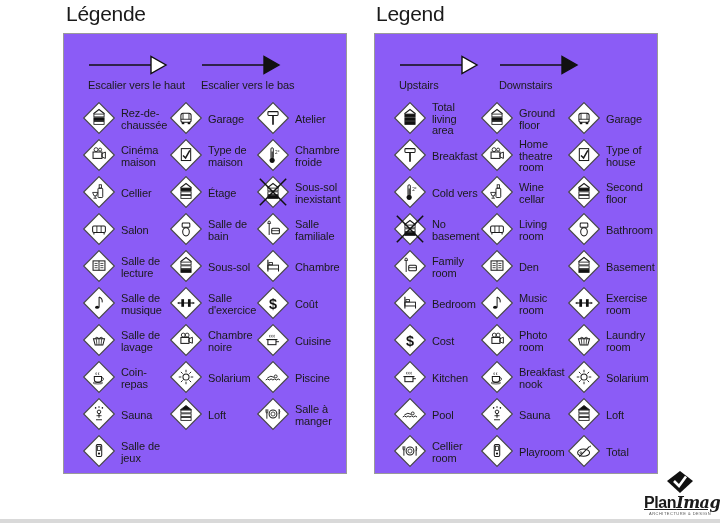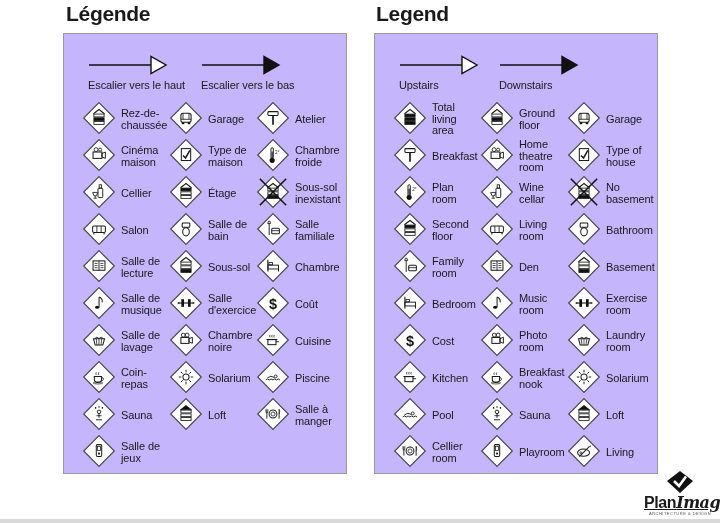--- a/index.html
+++ b/index.html
@@ -6,29 +6,29 @@
   body{
     position:relative;
     width:720px;height:523px;
     background:#ffffff;
     font-family:"Liberation Sans",sans-serif;
     color:#1a1a1a;
     overflow:hidden;
   }
   .panel-title{
     position:absolute;top:2px;
-    font-size:21px;font-weight:bold;letter-spacing:-0.3px;
+    font-size:21px;font-weight:normal;letter-spacing:-0.3px;
   }
   #title-fr{left:66px;}
   #title-en{left:376px;}
   .panel-box{
     position:absolute;top:33px;
     width:284px;height:441px;
     border:1px solid #9a9a9a;
-    background:#c4b5fd;
+    background:#8b5cf6;
     box-sizing:border-box;
     padding:16px 4px 6px 18px;
   }
   #panel-fr{left:63px;}
   #panel-en{left:374px;}
   .arrow-row{display:flex;gap:16px;margin:4px 0 10px 6px;}
   .arrow-group{display:flex;flex-direction:column;gap:3px;}
   .arrow-label{font-size:11px;letter-spacing:-0.1px;white-space:nowrap;}
   .grid{
     display:grid;
@@ -450,54 +450,54 @@
         <span class="lbl">Type of house</span>
       </div>
       <div class="cell">
         <span class="icon"><svg viewBox="0 0 40 40" width="34" height="34">
             <polygon points="20,2 38,20 20,38 2,20" fill="#fff" stroke="#4a4a4a" stroke-width="1.4"></polygon>
             <rect x="17.6" y="11.5" width="2.8" height="13" rx="1.4" fill="none" stroke="#1a1a1a" stroke-width="1.1"></rect>
             <circle cx="19" cy="26.3" r="3" fill="#111"></circle>
             <line x1="19" y1="24" x2="19" y2="16" stroke="#1a1a1a" stroke-width="1.4"></line>
             <text x="22.5" y="19" font-size="5.5" fill="#1a1a1a">2°</text>
           </svg></span>
-        <span class="lbl">Plan room</span>
+        <span class="lbl">Cold vers</span>
       </div>
       <div class="cell">
         <span class="icon"><svg viewBox="0 0 40 40" width="34" height="34">
             <polygon points="20,2 38,20 20,38 2,20" fill="#fff" stroke="#4a4a4a" stroke-width="1.4"></polygon>
             <rect x="20.2" y="11.5" width="2.8" height="4" fill="none" stroke="#1a1a1a" stroke-width="1"></rect>
             <rect x="18.8" y="15.5" width="5.6" height="11" rx="1" fill="none" stroke="#1a1a1a" stroke-width="1.1"></rect>
             <path d="M12.5,20.5 h6 l-1.6,4 h-2.8 z" fill="none" stroke="#1a1a1a" stroke-width="1"></path>
             <line x1="15.5" y1="24.5" x2="15.5" y2="27" stroke="#1a1a1a" stroke-width="1"></line>
             <line x1="13.5" y1="27.3" x2="17.5" y2="27.3" stroke="#1a1a1a" stroke-width="1"></line>
           </svg></span>
         <span class="lbl">Wine cellar</span>
       </div>
       <div class="cell">
         <span class="icon"><svg viewBox="0 0 40 40" width="34" height="34">
             <polygon points="20,2 38,20 20,38 2,20" fill="#fff" stroke="#4a4a4a" stroke-width="1.4"></polygon>
  <polyline points="13.5,15 20,10 26.5,15" fill="none" stroke="#1a1a1a" stroke-width="1.2"></polyline>
+ <rect x="14" y="15.4" width="12" height="3.3" fill="#111" stroke="#1a1a1a" stroke-width="1"></rect>
+ <rect x="14" y="19.8" width="12" height="3.3" fill="#fff" stroke="#1a1a1a" stroke-width="1"></rect>
+ <rect x="14" y="24.2" width="12" height="3.3" fill="#fff" stroke="#1a1a1a" stroke-width="1"></rect>
+          </svg></span>
+        <span class="lbl">Second floor</span>
+      </div>
+      <div class="cell">
+        <span class="icon"><svg viewBox="0 0 40 40" width="34" height="34">
+            <polygon points="20,2 38,20 20,38 2,20" fill="#fff" stroke="#4a4a4a" stroke-width="1.4"></polygon>
+ <polyline points="13.5,15 20,10 26.5,15" fill="none" stroke="#1a1a1a" stroke-width="1.2"></polyline>
  <rect x="14" y="15.4" width="12" height="3.3" fill="#fff" stroke="#1a1a1a" stroke-width="1"></rect>
  <rect x="14" y="19.8" width="12" height="3.3" fill="#fff" stroke="#1a1a1a" stroke-width="1"></rect>
  <rect x="14" y="24.2" width="12" height="3.3" fill="#111" stroke="#1a1a1a" stroke-width="1"></rect>
             <line x1="4.5" y1="4.5" x2="35.5" y2="35.5" stroke="#111" stroke-width="1.8"></line>
             <line x1="35.5" y1="4.5" x2="4.5" y2="35.5" stroke="#111" stroke-width="1.8"></line>
           </svg></span>
         <span class="lbl">No basement</span>
-      </div>
-      <div class="cell">
-        <span class="icon"><svg viewBox="0 0 40 40" width="34" height="34">
-            <polygon points="20,2 38,20 20,38 2,20" fill="#fff" stroke="#4a4a4a" stroke-width="1.4"></polygon>
- <polyline points="13.5,15 20,10 26.5,15" fill="none" stroke="#1a1a1a" stroke-width="1.2"></polyline>
- <rect x="14" y="15.4" width="12" height="3.3" fill="#111" stroke="#1a1a1a" stroke-width="1"></rect>
- <rect x="14" y="19.8" width="12" height="3.3" fill="#fff" stroke="#1a1a1a" stroke-width="1"></rect>
- <rect x="14" y="24.2" width="12" height="3.3" fill="#fff" stroke="#1a1a1a" stroke-width="1"></rect>
-          </svg></span>
-        <span class="lbl">Second floor</span>
       </div>
       <div class="cell">
         <span class="icon"><svg viewBox="0 0 40 40" width="34" height="34">
             <polygon points="20,2 38,20 20,38 2,20" fill="#fff" stroke="#4a4a4a" stroke-width="1.4"></polygon>
             <rect x="12.5" y="16.5" width="15" height="7.5" rx="1.5" fill="none" stroke="#1a1a1a" stroke-width="1.2"></rect>
             <line x1="17.5" y1="16.5" x2="17.5" y2="24" stroke="#1a1a1a" stroke-width="1"></line>
             <line x1="22.5" y1="16.5" x2="22.5" y2="24" stroke="#1a1a1a" stroke-width="1"></line>
             <line x1="14" y1="24" x2="14" y2="26.5" stroke="#1a1a1a" stroke-width="1.2"></line>
             <line x1="26" y1="24" x2="26" y2="26.5" stroke="#1a1a1a" stroke-width="1.2"></line>
           </svg></span>
@@ -697,21 +697,21 @@
         <span class="lbl">Playroom</span>
       </div>
       <div class="cell">
         <span class="icon"><svg viewBox="0 0 40 40" width="34" height="34">
             <polygon points="20,2 38,20 20,38 2,20" fill="#fff" stroke="#4a4a4a" stroke-width="1.4"></polygon>
             <ellipse cx="19.5" cy="22" rx="7" ry="4.3" fill="none" stroke="#1a1a1a" stroke-width="1.2"></ellipse>
             <circle cx="16.3" cy="22" r="1.1" fill="none" stroke="#1a1a1a" stroke-width="0.9"></circle>
             <line x1="14.5" y1="26.5" x2="26.5" y2="14.5" stroke="#1a1a1a" stroke-width="1.2"></line>
             <polygon points="26.5,14.5 28.3,13.3 27.5,15.5" fill="#111"></polygon>
           </svg></span>
-        <span class="lbl">Living</span>
+        <span class="lbl">Total</span>
       </div>
     </div>
 </div>
 
 <div class="logo">
   <svg class="logo-mark" width="26" height="23" viewBox="0 0 26 23">
     <polygon points="13,0 26,10 13,22 0,10" fill="#111"></polygon>
     <path d="M7,10 L12,15 L19,5.5" fill="none" stroke="#fff" stroke-width="2.6"></path>
   </svg>
   <div class="logo-text"><span class="plan">Plan</span><span class="image">Image</span></div>

